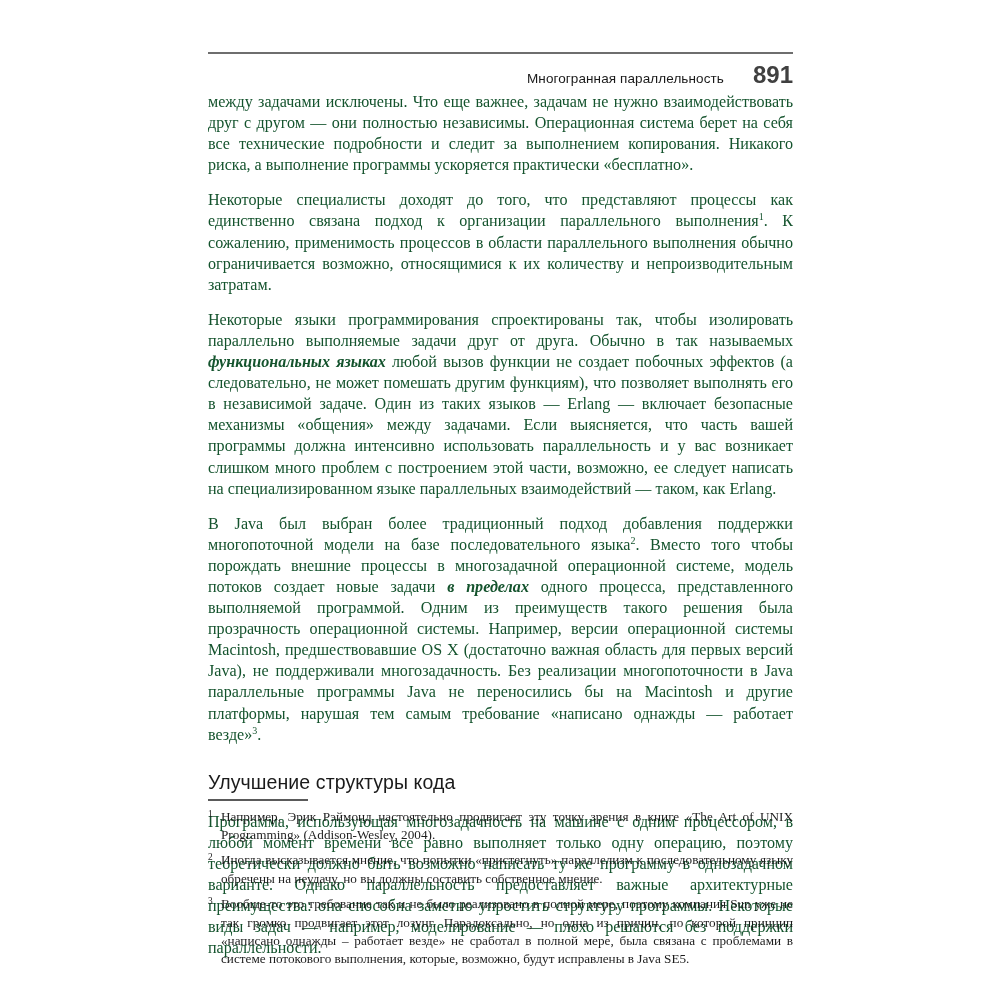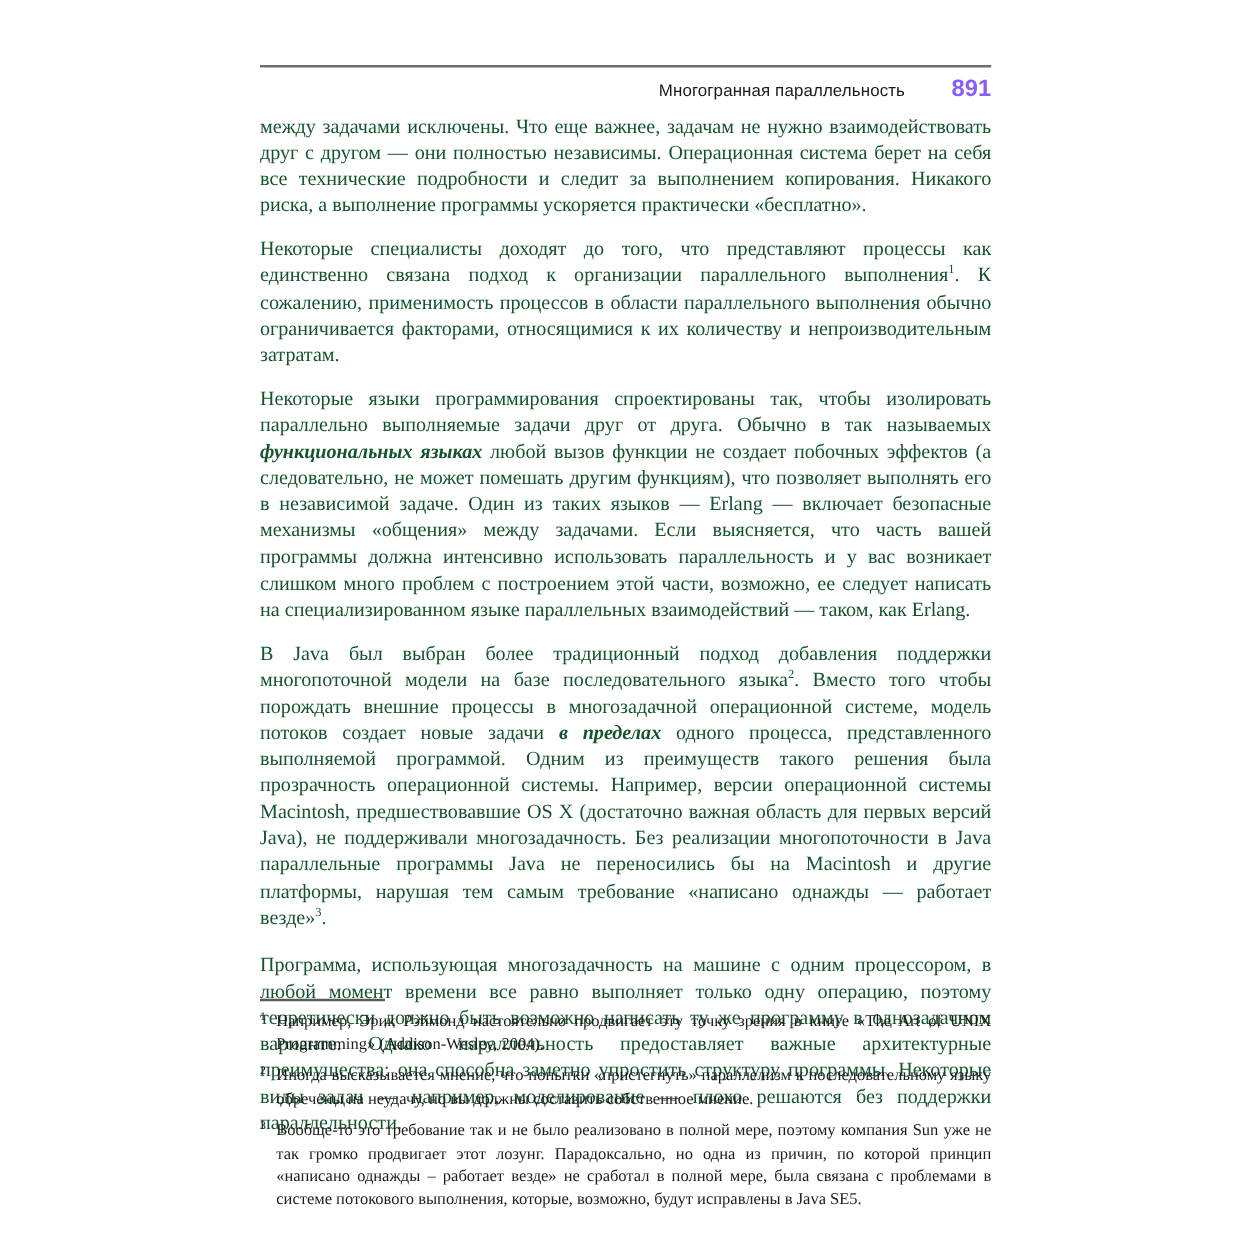--- a/index.html
+++ b/index.html
@@ -40,23 +40,23 @@
     justify-content: flex-end;
     margin-top: 7px;
     font-family: "Liberation Sans", "DejaVu Sans", sans-serif;
   }
   .running-head-title {
     font-size: 13.5px;
     color: #1a1a1a;
     letter-spacing: .1px;
   }
   .running-head-page {
-    font-size: 19px;
+    font-size: 24px;
     font-weight: bold;
-    color: #8b5cf6;
+    color: #404040;
     margin-left: 29px;
     min-width: 40px;
     text-align: right;
   }
 
   
   .column {
     position: absolute;
     left: 208px;
     top: 91px;
@@ -138,26 +138,27 @@
       <span class="running-head-page">891</span>
     </div>
   </div>
 
   <div class="column">
 
     <p class="body-par">
       <span>между задачами исключены. Что еще важнее, задачам не нужно взаимодействовать друг с другом — они полностью независимы. Операционная система берет на себя все технические подробности и следит за выполнением копирования. Никакого риска, а выполнение программы ускоряется практически «бесплатно».</span>
     </p>
 
-    <p class="body-par"><span>Некоторые специалисты доходят до того, что представляют процессы как единственно связана подход к организации параллельного выполнения</span><sup class="fn-ref">1</sup><span>. К сожалению, применимость процессов в области параллельного выполнения обычно ограничивается факторами, относящимися к их количеству и непроизводительным затратам.</span></p>
+    <p class="body-par"><span>Некоторые специалисты доходят до того, что представляют процессы как единственно связана подход к организации параллельного выполнения</span><sup class="fn-ref">1</sup><span>. К сожалению, применимость процессов в области параллельного выполнения обычно ограничивается возможно, относящимися к их количеству и непроизводительным затратам.</span></p>
 
     <p class="body-par"><span>Некоторые языки программирования спроектированы так, чтобы изолировать параллельно выполняемые задачи друг от друга. Обычно в так называемых </span><span class="i">функциональных языках</span><span> любой вызов функции не создает побочных эффектов (а следовательно, не может помешать другим функциям), что позволяет выполнять его в независимой задаче. Один из таких языков — Erlang — включает безопасные механизмы «общения» между задачами. Если выясняется, что часть вашей программы должна интенсивно использовать параллельность и у вас возникает слишком много проблем с построением этой части, возможно, ее следует написать на специализированном языке параллельных взаимодействий — таком, как Erlang.</span></p>
 
     <p class="body-par"><span>В Java был выбран более традиционный подход добавления поддержки многопоточной модели на базе последовательного языка</span><sup class="fn-ref">2</sup><span>. Вместо того чтобы порождать внешние процессы в многозадачной операционной системе, модель потоков создает новые задачи </span><span class="i">в пределах</span><span> одного процесса, представленного выполняемой программой. Одним из преимуществ такого решения была прозрачность операционной системы. Например, версии операционной системы Macintosh, предшествовавшие OS X (достаточно важная область для первых версий Java), не поддерживали многозадачность. Без реализации многопоточности в Java параллельные программы Java не переносились бы на Macintosh и другие платформы, нарушая тем самым требование «написано однажды — работает везде»</span><sup class="fn-ref">3</sup><span>.</span></p>
 
+    <h2 class="section-heading">Улучшение структуры кода</h2>
 
     <p class="body-par">
       <span>Программа, использующая многозадачность на машине с одним процессором, в любой момент времени все равно выполняет только одну операцию, поэтому теоретически должно быть возможно написать ту же программу в однозадачном варианте. Однако параллельность предоставляет важные архитектурные преимущества: она способна заметно упростить структуру программы. Некоторые виды задач — например, моделирование — плохо решаются без поддержки параллельности.</span>
     </p>
 
   </div>
 
   <div class="footnotes">
     <div class="footnote-rule"></div>
 

